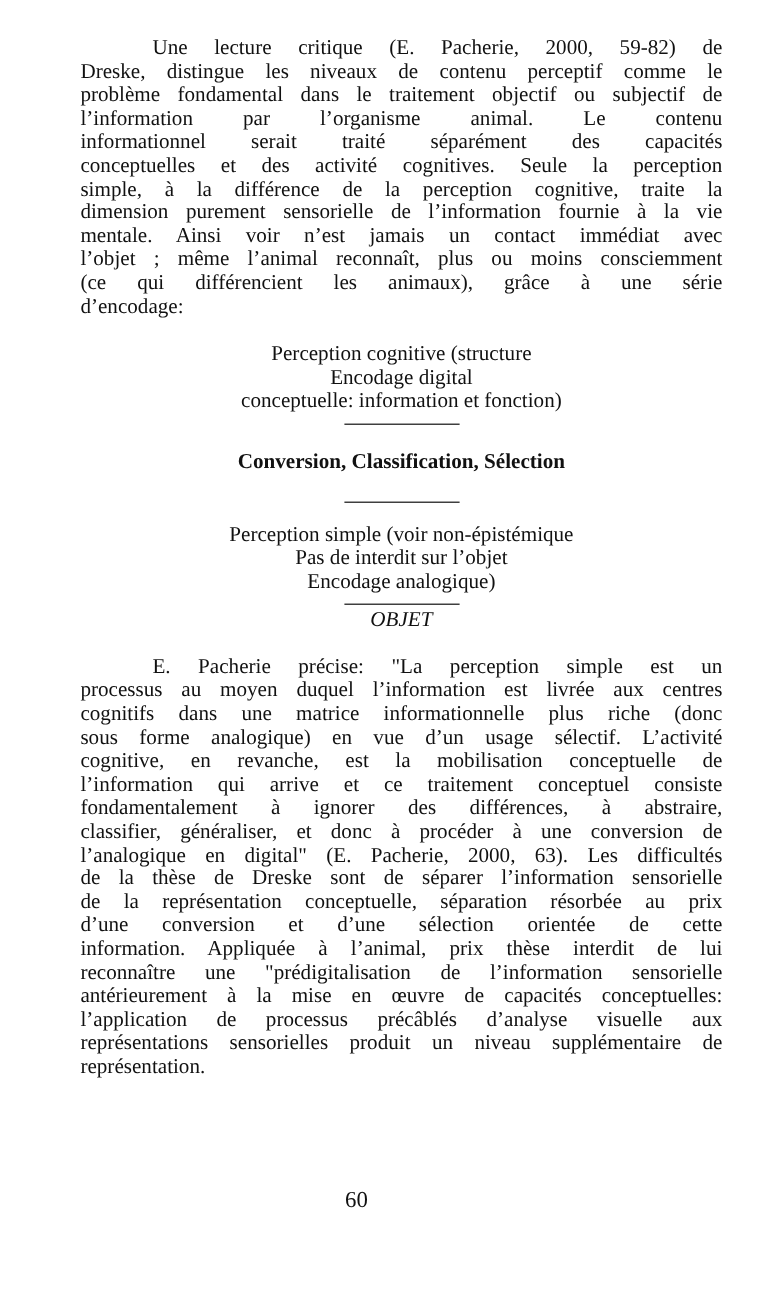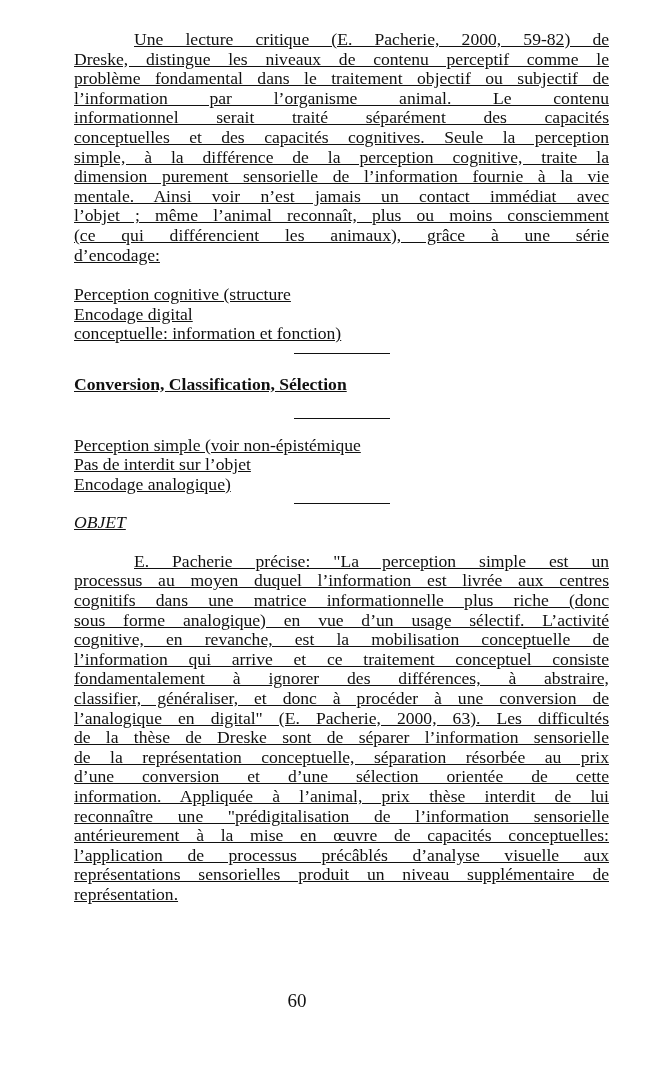--- a/index.html
+++ b/index.html
@@ -1,41 +1,41 @@
 <!DOCTYPE html>
 <html><head>
 <meta charset="utf-8">
 <style>
   html, body { margin:0; padding:0; background:#ffffff; }
   body { width:651px; height:1079px; position:relative; overflow:hidden;
          font-family:"Liberation Serif", "DejaVu Serif", serif; color:#111; }
-  .page { position:absolute; left:74px; top:30px; width:535px;text-decoration:underline; }
+  .page { position:absolute; left:67px; top:30px; width:535px; }
   .para { font-size:17.6px; line-height:19.6px; text-align:justify; margin:0; }
   .para .ln { display:block; text-align:justify; text-align-last:justify; white-space:nowrap; }
   .para .ln.last { text-align-last:left; }
   .indent { padding-left:60px; }
-  .center-block { font-size:17.6px; line-height:19.6px; }
+  .center-block { text-align:center; font-size:17.6px; line-height:19.6px; }
   .center-block .cl { display:block; }
   .rule { width:96px; height:0; border-top:1.5px solid #111; margin:0 auto; }
   .bold { font-weight:bold; }
   .ital { font-style:italic; }
   .pagenum { position:absolute; left:0; width:594px; top:990px; text-align:center; font-size:19px; }
 </style>
 </head>
 <body>
 
 <div class="page">
 
   <p class="para">
     <span class="ln indent">Une lecture critique (E. Pacherie, 2000, 59-82) de</span>
     <span class="ln">Dreske, distingue les niveaux de contenu perceptif comme le</span>
     <span class="ln">problème fondamental dans le traitement objectif ou subjectif de</span>
     <span class="ln">l’information par l’organisme animal. Le contenu</span>
     <span class="ln">informationnel serait traité séparément des capacités</span>
-    <span class="ln">conceptuelles et des capacités cognitives. Seule la perception</span>
+    <span class="ln">conceptuelles et des activité cognitives. Seule la perception</span>
     <span class="ln">simple, à la différence de la perception cognitive, traite la</span>
     <span class="ln">dimension purement sensorielle de l’information fournie à la vie</span>
     <span class="ln">mentale. Ainsi voir n’est jamais un contact immédiat avec</span>
     <span class="ln">l’objet ; même l’animal reconnaît, plus ou moins consciemment</span>
     <span class="ln">(ce qui différencient les animaux), grâce à une série</span>
     <span class="ln last">d’encodage:</span>
   </p>
 
   <div class="center-block" style="margin-top:20px;">
     <div>
@@ -45,21 +45,21 @@
     </div>
     <div class="rule" style="margin-top:9px;"></div>
     <div class="bold" style="margin-top:21px;">Conversion, Classification, Sélection</div>
     <div class="rule" style="margin-top:23px;"></div>
     <div style="margin-top:17px;">
       <span class="cl">Perception simple (voir non-épistémique</span>
       <span class="cl">Pas de interdit sur l’objet</span>
       <span class="cl">Encodage analogique)</span>
     </div>
     <div class="rule" style="margin-top:9px;"></div>
-    <div class="ital" style="margin-top:9px;">OBJET</div>
+    <div class="ital" style="margin-top:3px;">OBJET</div>
   </div>
 
   <p class="para" style="margin-top:19px;">
     <span class="ln indent">E. Pacherie précise: "La perception simple est un</span>
     <span class="ln">processus au moyen duquel l’information est livrée aux centres</span>
     <span class="ln">cognitifs dans une matrice informationnelle plus riche (donc</span>
     <span class="ln">sous forme analogique) en vue d’un usage sélectif. L’activité</span>
     <span class="ln">cognitive, en revanche, est la mobilisation conceptuelle de</span>
     <span class="ln">l’information qui arrive et ce traitement conceptuel consiste</span>
     <span class="ln">fondamentalement à ignorer des différences, à abstraire,</span>

